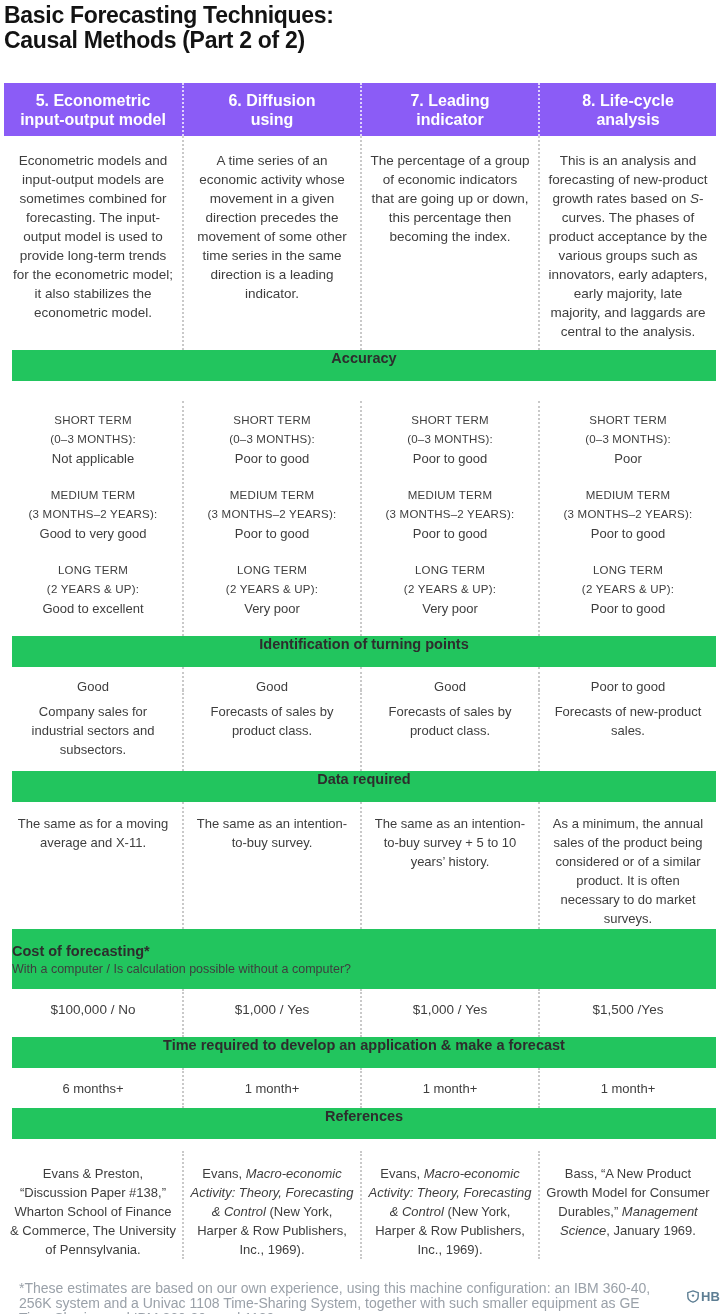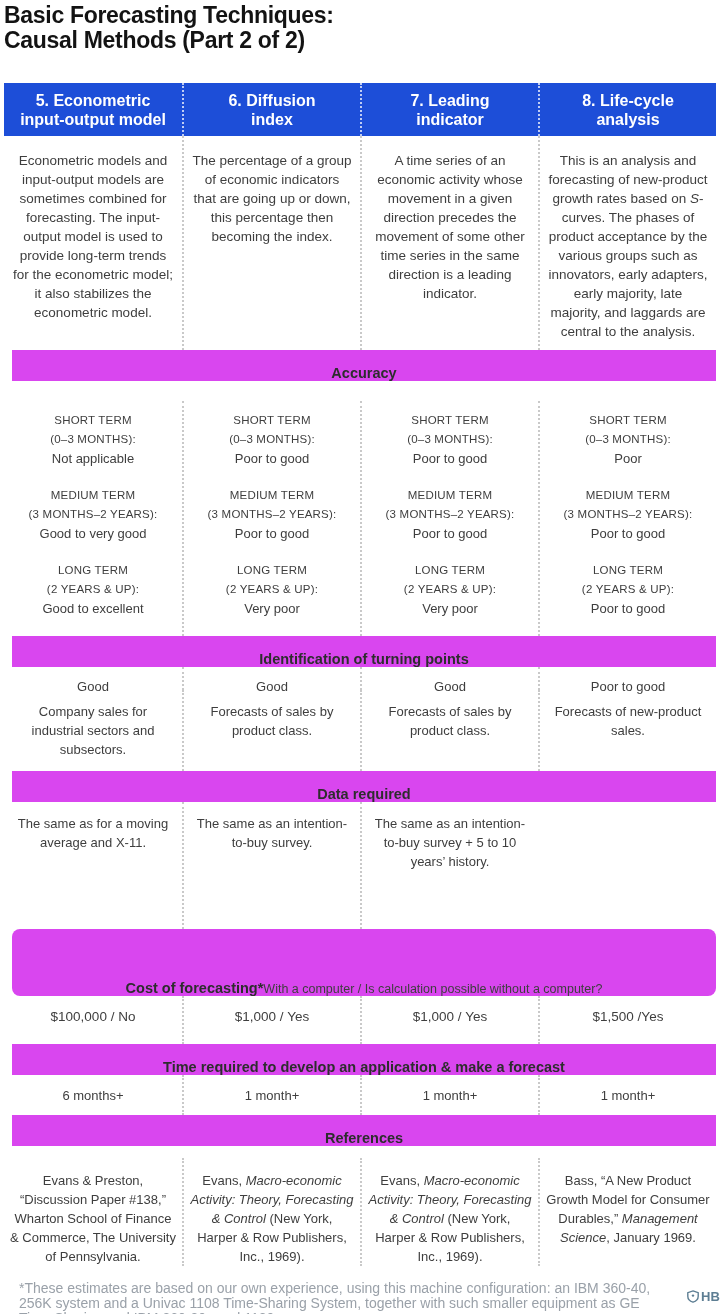--- a/index.html
+++ b/index.html
@@ -23,35 +23,35 @@
   .tbl { margin: 30px 4px 0 4px; }
   .grid-row {
     display: grid;
     grid-template-columns: repeat(4, 1fr);
     text-align: center;
   }
   .cell { min-width: 0; }
   .grid-row .cell + .cell { border-left: 2px dotted #c9c9c9; }
 
   
-  .header-row { background: #1d4ed8; height: 53px; color: #fff; }
+  .header-row { background: #8b5cf6; height: 53px; color: #fff; }
   .header-row .cell {
     display: flex; flex-direction: column; justify-content: center;
     font-weight: bold; font-size: 16px; line-height: 19px;
   }
   .header-row .cell + .cell { border-left: 2px dotted rgba(255,255,255,0.72); }
 
   
   .band {
-    background: #d946ef;
+    background: #22c55e;
     height: 31px;
-    display: flex; align-items: flex-end; justify-content: center;
+    display: flex; align-items: flex-start; justify-content: center;
     font-weight: bold; font-size: 14.5px; color: #2d2d2d; margin-left: 8px;
   }
-  .band.tall { height: 67px; flex-direction: row; border-radius: 8px; }
+  .band.tall { height: 60px; flex-direction: column; }
   .band .sub { font-weight: normal; font-size: 12.5px; margin-top: 3px; color: #3e3e3e; }
 
   
   .desc-row .cell { min-height: 214px; padding: 15px 8px 0; font-size: 13.5px; line-height: 19px; }
   .acc-row .cell { min-height: 230px; padding: 10px 6px 0; margin-top: 20px; }
   .acc-block { margin-bottom: 18px; line-height: 19px; }
   .acc-label { font-size: 11.5px; letter-spacing: 0.2px; }
   .acc-value { font-size: 13px; }
   .tp-row .cell { height: 23px; padding-top: 12px; font-size: 13px; }
   .app-row .cell { min-height: 81px; padding: 12px 10px 0; font-size: 13px; line-height: 19px; }
@@ -83,36 +83,36 @@
 
 <div class="tbl">
 
   <div class="grid-row header-row">
     <div class="cell">
       <span>5. Econometric</span>
       <span>input-output model</span>
     </div>
     <div class="cell">
       <span>6. Diffusion</span>
-      <span>index</span>
+      <span>using</span>
     </div>
     <div class="cell">
       <span>7. Leading</span>
       <span>indicator</span>
     </div>
     <div class="cell">
       <span>8. Life-cycle</span>
       <span>analysis</span>
     </div>
   </div>
 
   <div class="grid-row desc-row">
     <div class="cell"><span>Econometric models and input-output models are sometimes combined for forecasting. The input-output model is used to provide long-term trends for the econometric model; it also stabilizes the econometric model.</span><span class="italic"></span><span></span></div>
+    <div class="cell"><span>A time series of an economic activity whose movement in a given direction precedes the movement of some other time series in the same direction is a leading indicator.</span><span class="italic"></span><span></span></div>
     <div class="cell"><span>The percentage of a group of economic indicators that are going up or down, this percentage then becoming the index.</span><span class="italic"></span><span></span></div>
-    <div class="cell"><span>A time series of an economic activity whose movement in a given direction precedes the movement of some other time series in the same direction is a leading indicator.</span><span class="italic"></span><span></span></div>
     <div class="cell"><span>This is an analysis and forecasting of new-product growth rates based on </span><span class="italic">S</span><span>-curves. The phases of product acceptance by the various groups such as innovators, early adapters, early majority, late majority, and laggards are central to the analysis.</span></div>
   </div>
 
   <div class="band">
       <span>Accuracy</span>
     </div>
   <div class="grid-row acc-row">
     <div class="cell">
       <div class="acc-block">
         <div class="acc-label">SHORT TERM</div>
@@ -200,20 +200,21 @@
     <div class="cell">Forecasts of new-product sales.</div>
   </div>
 
   <div class="band">
       <span>Data required</span>
     </div>
   <div class="grid-row data-row">
     <div class="cell">The same as for a moving average and X-11.</div>
     <div class="cell">The same as an intention-to-buy survey.</div>
     <div class="cell">The same as an intention-to-buy survey + 5 to 10 years’ history.</div>
+    <div class="cell">As a minimum, the annual sales of the product being considered or of a similar product. It is often necessary to do market surveys.</div>
   </div>
 
   <div class="band tall">
     <span>Cost of forecasting*</span>
     <span class="sub">With a computer / Is calculation possible without a computer?</span>
   </div>
   <div class="grid-row cost-row">
     <div class="cell">$100,000 / No</div>
     <div class="cell">$1,000 / Yes</div>
     <div class="cell">$1,000 / Yes</div>

